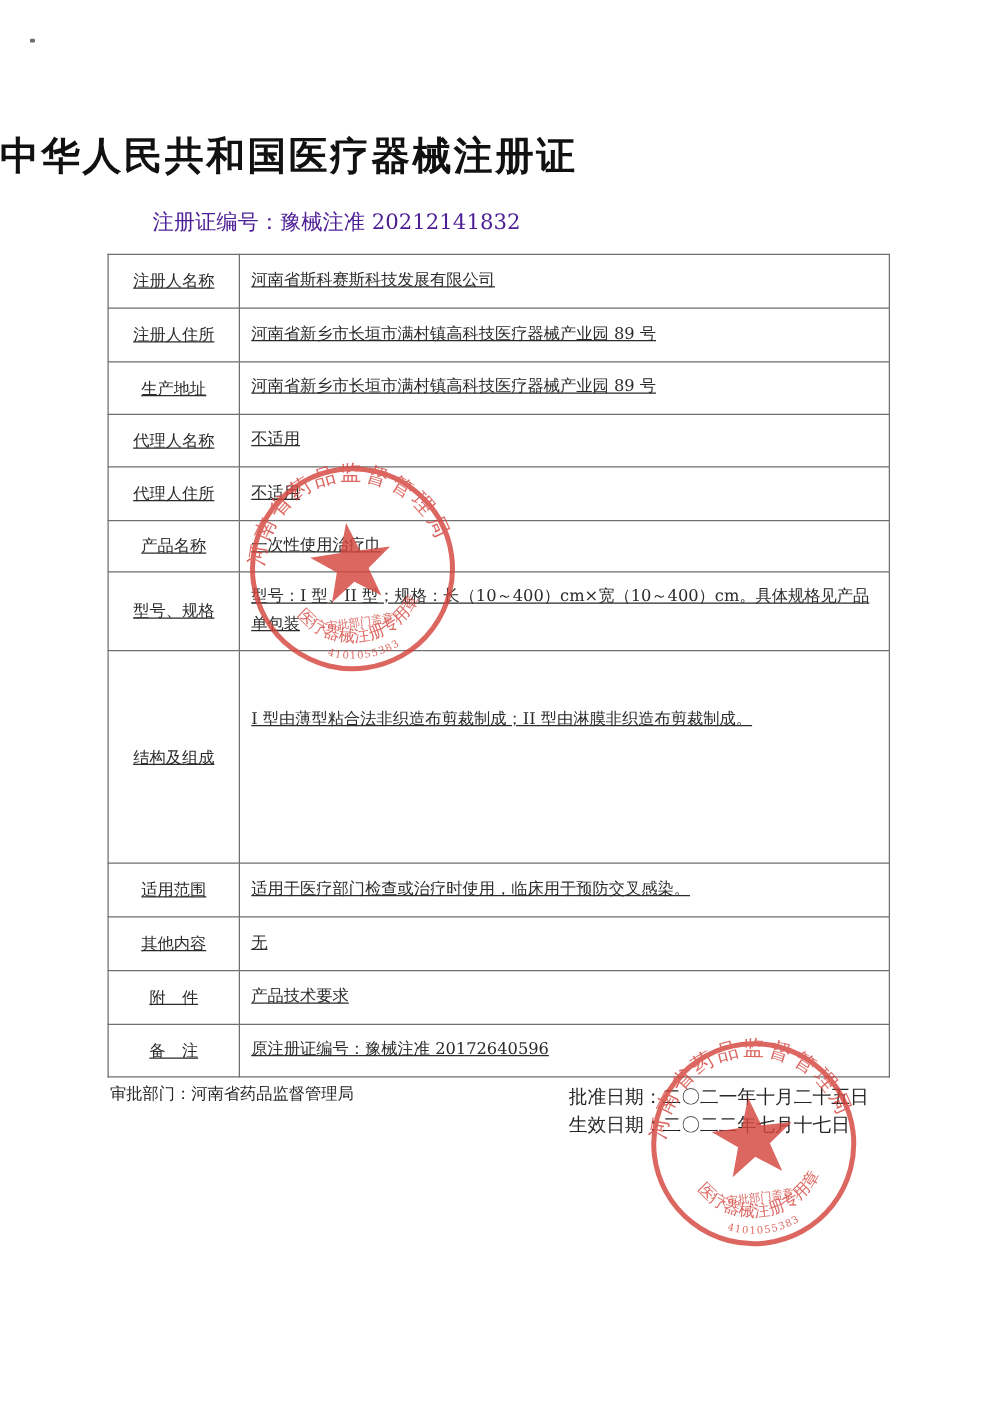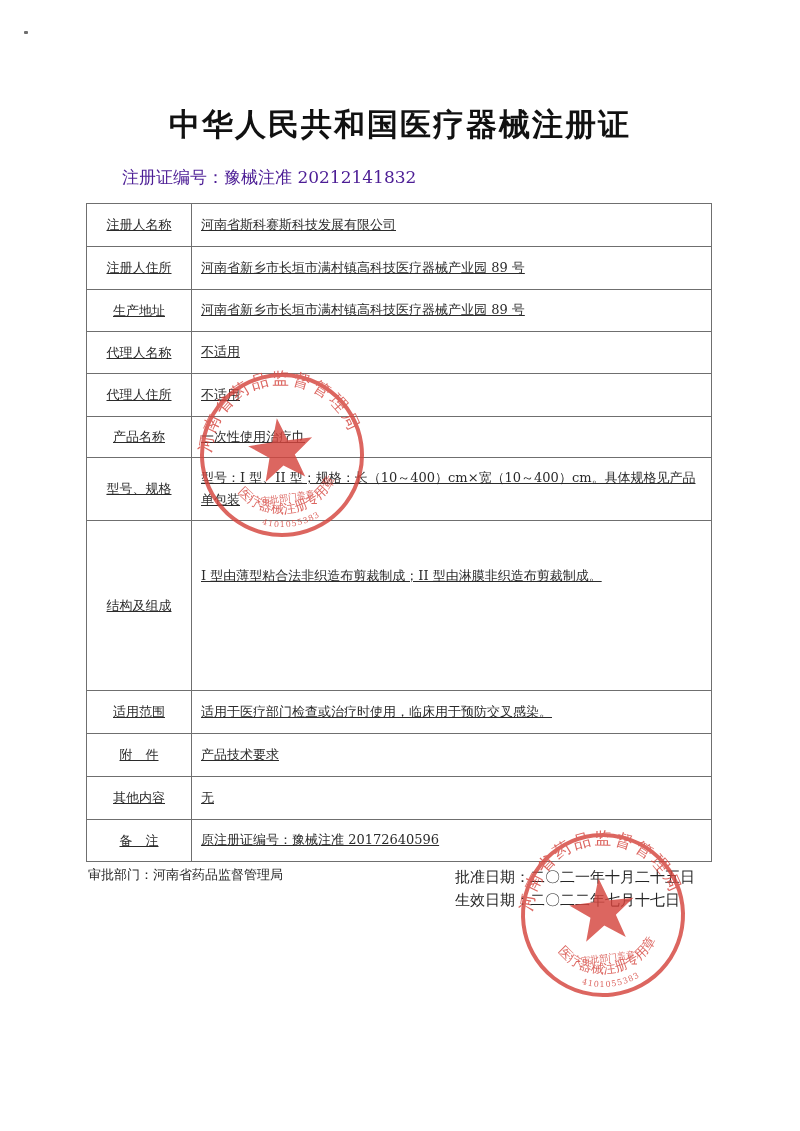--- a/index.html
+++ b/index.html
@@ -3,21 +3,21 @@
 <meta charset="utf-8">
 <style>
   html,body{margin:0;padding:0;}
   body{
     width:800px;height:1131px;position:relative;background:#ffffff;
     font-family:"DejaVu Serif","Liberation Serif",serif;color:#2e2e2e;
     overflow:hidden;
   }
   .speck{position:absolute;left:24px;top:31px;width:4px;height:3px;background:#4a4a4a;border-radius:1px;opacity:.8;}
   .title{
-    position:absolute;top:104px;left:0;width:100%;text-align:center;
+    position:absolute;top:104px;left:0;width:100%;
     font-size:31px;font-weight:bold;color:#111;letter-spacing:2px;
   }
   .certline{position:absolute;left:122px;top:166px;font-size:17px;color:#4c1d95;}
   table.cert{
     position:absolute;left:86px;top:203px;width:626px;
     border-collapse:collapse;table-layout:fixed;
   }
   table.cert td{border:1px solid #6f6f6f;font-size:13px;color:#2b2b2b;text-decoration:underline;}
   td.lbl{width:100px;text-align:center;padding:0 2px;}
   td.val{padding:2px 9px;line-height:1.7;}
@@ -73,26 +73,26 @@
   </tr>
   <tr class="h170">
     <td class="lbl">结构及组成</td>
     <td class="val">I 型由薄型粘合法非织造布剪裁制成；II 型由淋膜非织造布剪裁制成。</td>
   </tr>
   <tr class="h43">
     <td class="lbl">适用范围</td>
     <td class="val">适用于医疗部门检查或治疗时使用，临床用于预防交叉感染。</td>
   </tr>
   <tr class="h43">
+    <td class="lbl">其他内容</td>
+    <td class="val">无</td>
+  </tr>
+  <tr class="h43">
     <td class="lbl">附　件</td>
     <td class="val">产品技术要求</td>
-  </tr>
-  <tr class="h43">
-    <td class="lbl">其他内容</td>
-    <td class="val">无</td>
   </tr>
   <tr class="h42">
     <td class="lbl">备　注</td>
     <td class="val">原注册证编号：豫械注准 20172640596</td>
   </tr>
 </tbody>
   </table>
 
 <div class="footer-dept">审批部门：河南省药品监督管理局</div>
 

